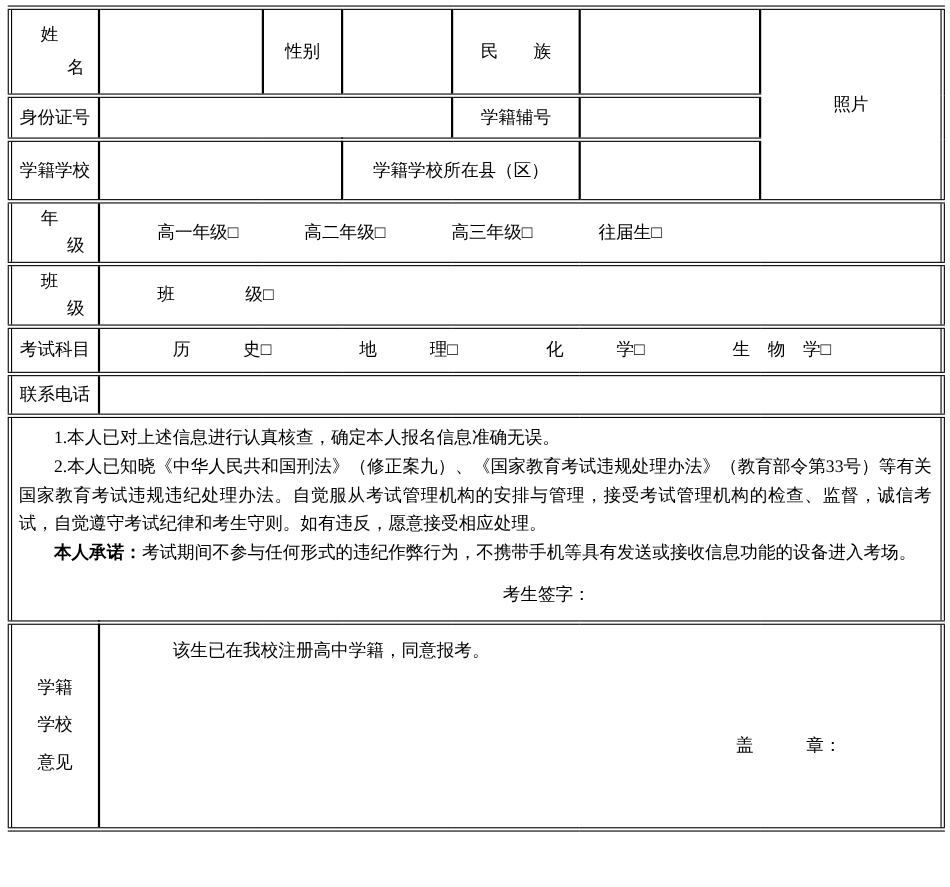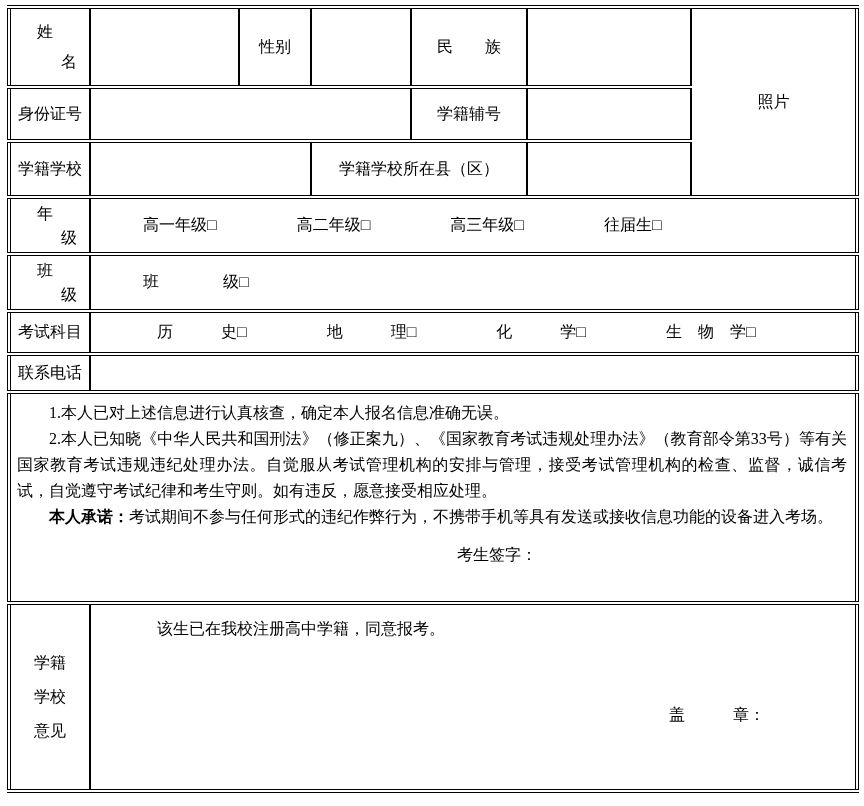--- a/index.html
+++ b/index.html
@@ -36,21 +36,21 @@
     text-align: center;
   }
   
   .dual-label .l1 { text-align: left;  padding-left: 26px; line-height: 30px; }
   .dual-label .l2 { text-align: right; padding-right: 12px; line-height: 30px; }
   .dual-label.compact .l1, .dual-label.compact .l2 { line-height: 24px; }
 
   .options-row {
     display: flex;
     padding-left: 52px;
-    gap: 80px;
+    gap: 60px;
     align-items: center;
   }
   .subjects-row {
     display: flex;
     padding-left: 66px;
     gap: 80px;
     align-items: flex-end;
   }
   .decl-cell {
     vertical-align: top;
@@ -115,21 +115,21 @@
       <td></td>
       <td class="label">
         <span style="white-space:pre">民　　族</span>
       </td>
       <td></td>
       <td rowspan="3" class="photo-cell">
         <span>照片</span>
       </td>
     </tr>
 
-    <tr style="height:54px">
+    <tr style="height:40px">
       <td class="label">
         <span>身份证号</span>
       </td>
       <td colspan="3"></td>
       <td class="label">
         <span>学籍辅号</span>
       </td>
       <td></td>
     </tr>
 
@@ -189,21 +189,21 @@
       </td>
     </tr>
 
     <tr style="height:38px">
       <td class="label">
         <span>联系电话</span>
       </td>
       <td colspan="6"></td>
     </tr>
 
-    <tr style="height:211px">
+    <tr style="height:188px">
       <td colspan="7" class="decl-cell">
         <p>1.本人已对上述信息进行认真核查，确定本人报名信息准确无误。</p>
         <p>2.本人已知晓《中华人民共和国刑法》（修正案九）、《国家教育考试违规处理办法》（教育部令第33号）等有关国家教育考试违规违纪处理办法。自觉服从考试管理机构的安排与管理，接受考试管理机构的检查、监督，诚信考试，自觉遵守考试纪律和考生守则。如有违反，愿意接受相应处理。</p>
         <p><span class="lead">本人承诺：</span><span>考试期间不参与任何形式的违纪作弊行为，不携带手机等具有发送或接收信息功能的设备进入考场。</span></p>
         <div class="signature-line">
           <span>考生签字：</span>
         </div>
       </td>
     </tr>
 

